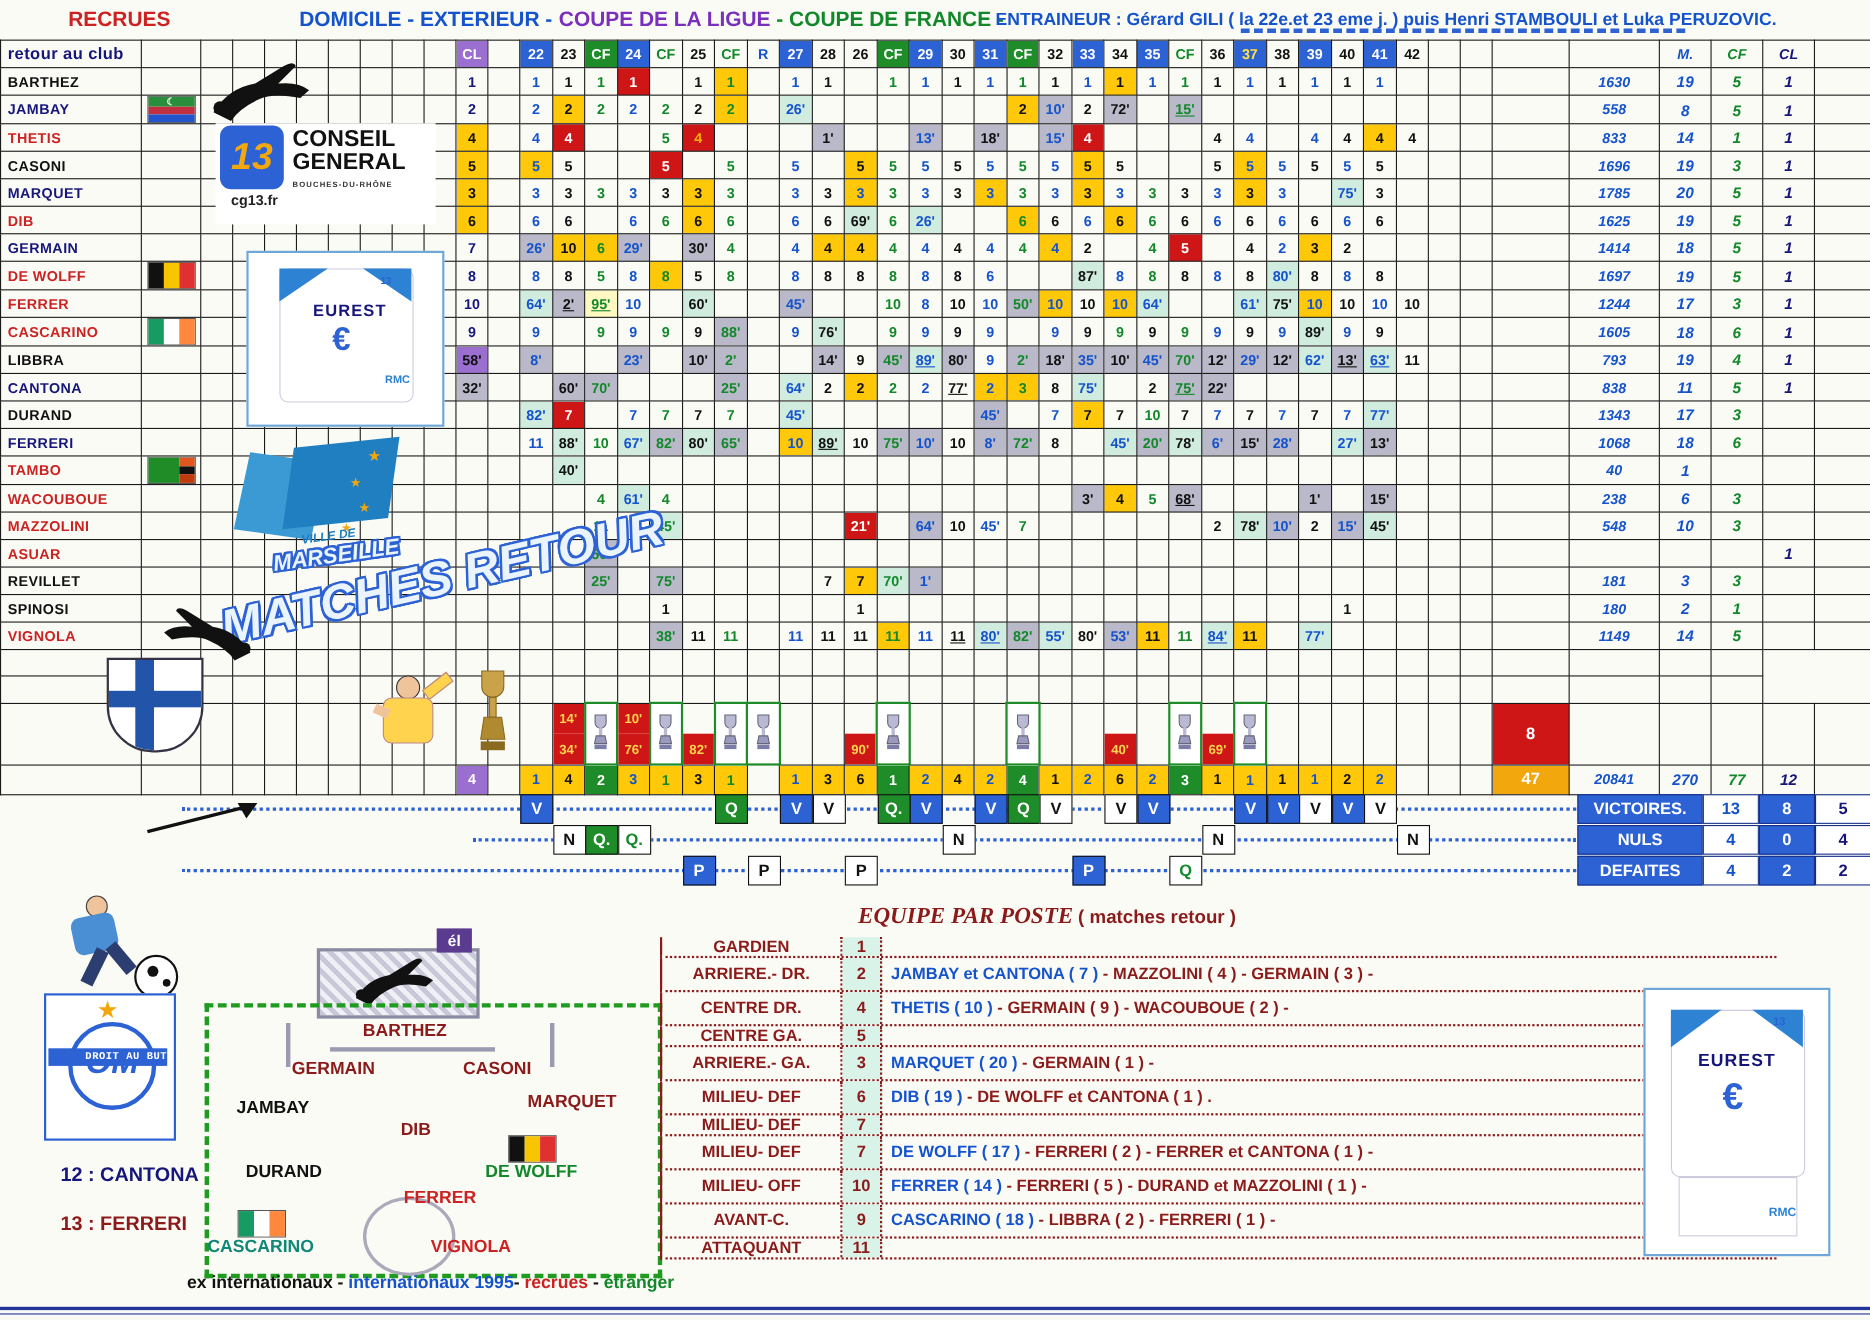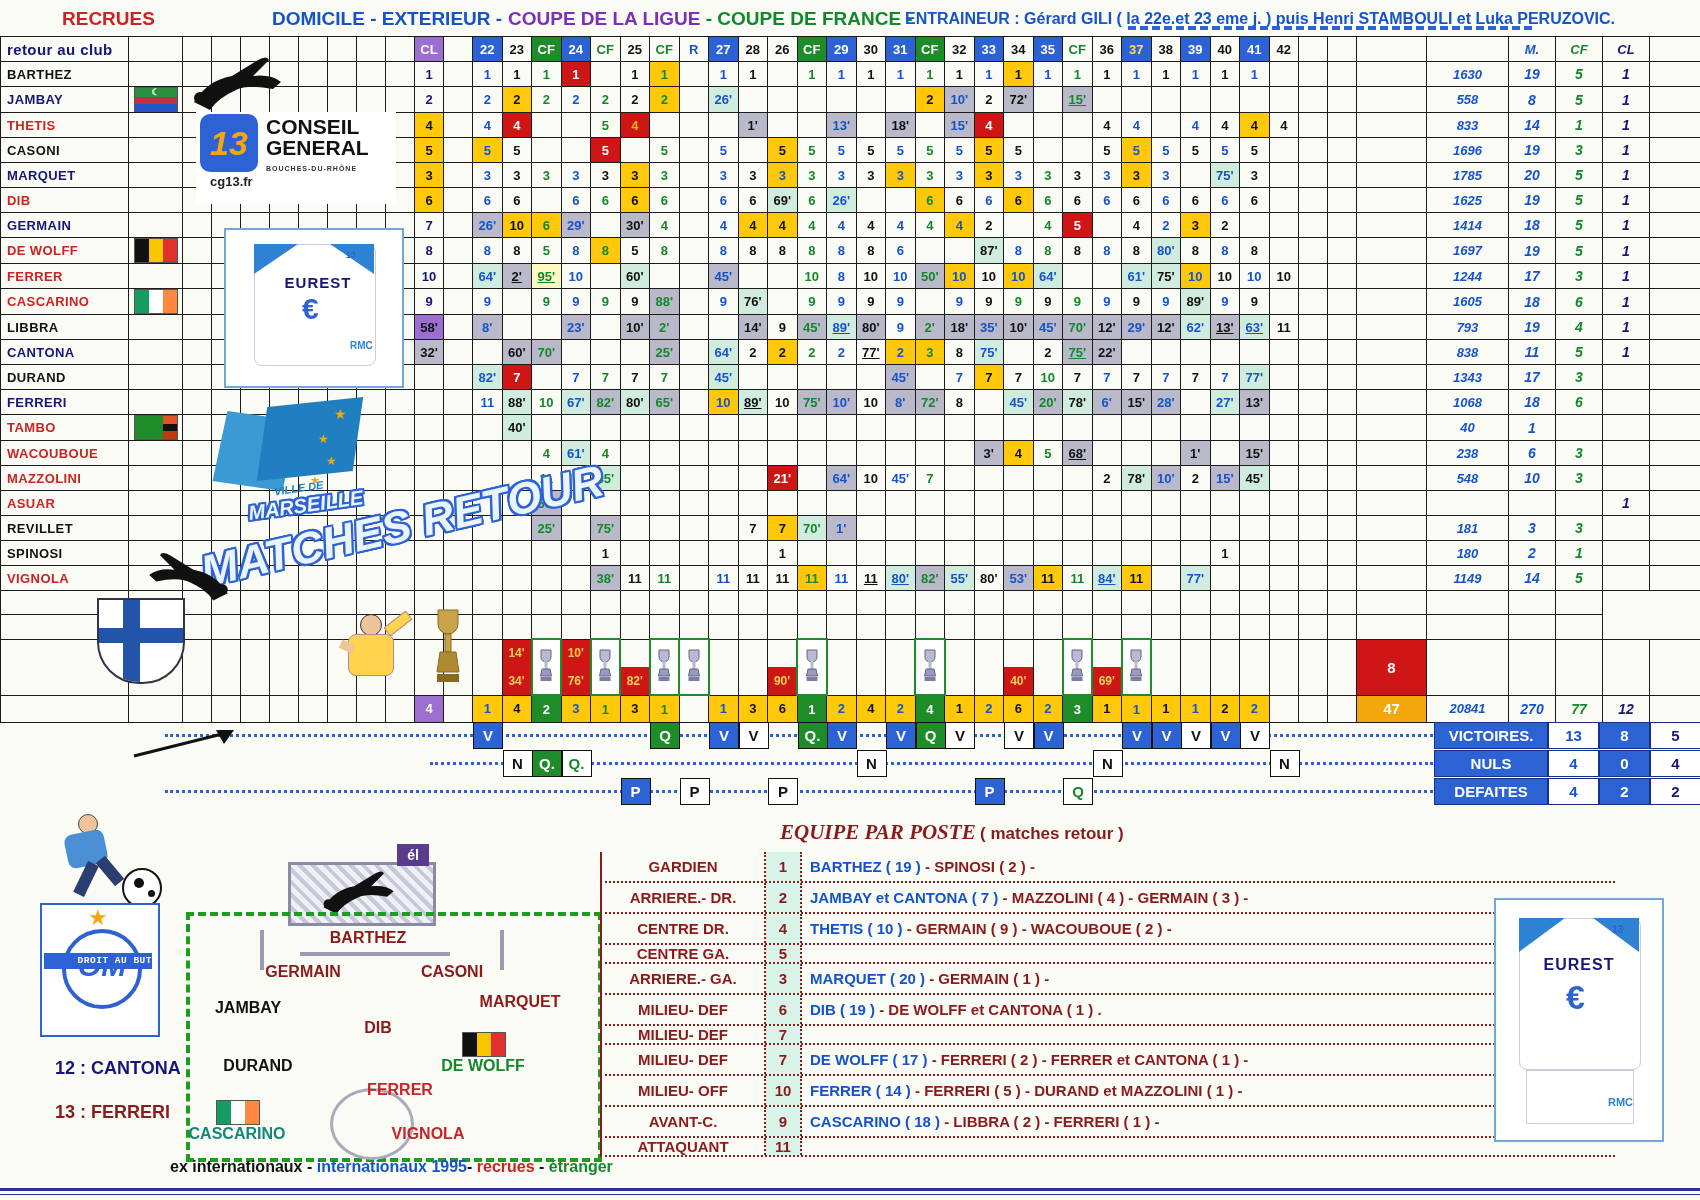--- a/index.html
+++ b/index.html
@@ -1694,21 +1694,20 @@
   <div class="abs" style="left:170px;top:1158px;font-weight:bold;font-size:16px;" id="legend"><span style="color:#111111;">ex internationaux</span><span style="color:#111111;"> - </span><span style="color:#1553cc;">internationaux 1995</span><span style="color:#111111;">- </span><span style="color:#cc2222;">recrues</span><span style="color:#111111;"> - </span><span style="color:#12882a;">étranger</span></div>
 
   <div class="abs" style="left:780px;top:820px;white-space:nowrap;">
     <span style="color:#8b1a1a;font-weight:900;font-style:italic;font-size:21px;font-family:'Liberation Serif',serif;">EQUIPE PAR POSTE</span>
     <span style="color:#8b1a1a;font-weight:bold;font-size:17px;">( matches retour )</span>
   </div>
   <div id="equipe">
       <div class="eqrow">
         <div class="eqposte">GARDIEN</div>
         <div class="eqnum">1</div>
-        <div class="eqpl"><span style="color:#1553cc;">BARTHEZ ( 19 ) </span><span style="color:#8b1a1a;">- SPINOSI  ( 2 ) -</span></div>
       </div>
       <div class="eqrow">
         <div class="eqposte">ARRIERE.- DR.</div>
         <div class="eqnum">2</div>
         <div class="eqpl"><span style="color:#1553cc;">JAMBAY et CANTONA ( 7 ) </span><span style="color:#8b1a1a;">- MAZZOLINI ( 4 ) - GERMAIN ( 3 ) -</span></div>
       </div>
       <div class="eqrow">
         <div class="eqposte">CENTRE DR.</div>
         <div class="eqnum">4</div>
         <div class="eqpl"><span style="color:#1553cc;">THETIS ( 10 ) </span><span style="color:#8b1a1a;">- GERMAIN ( 9 ) - WACOUBOUE ( 2 ) -</span></div>

